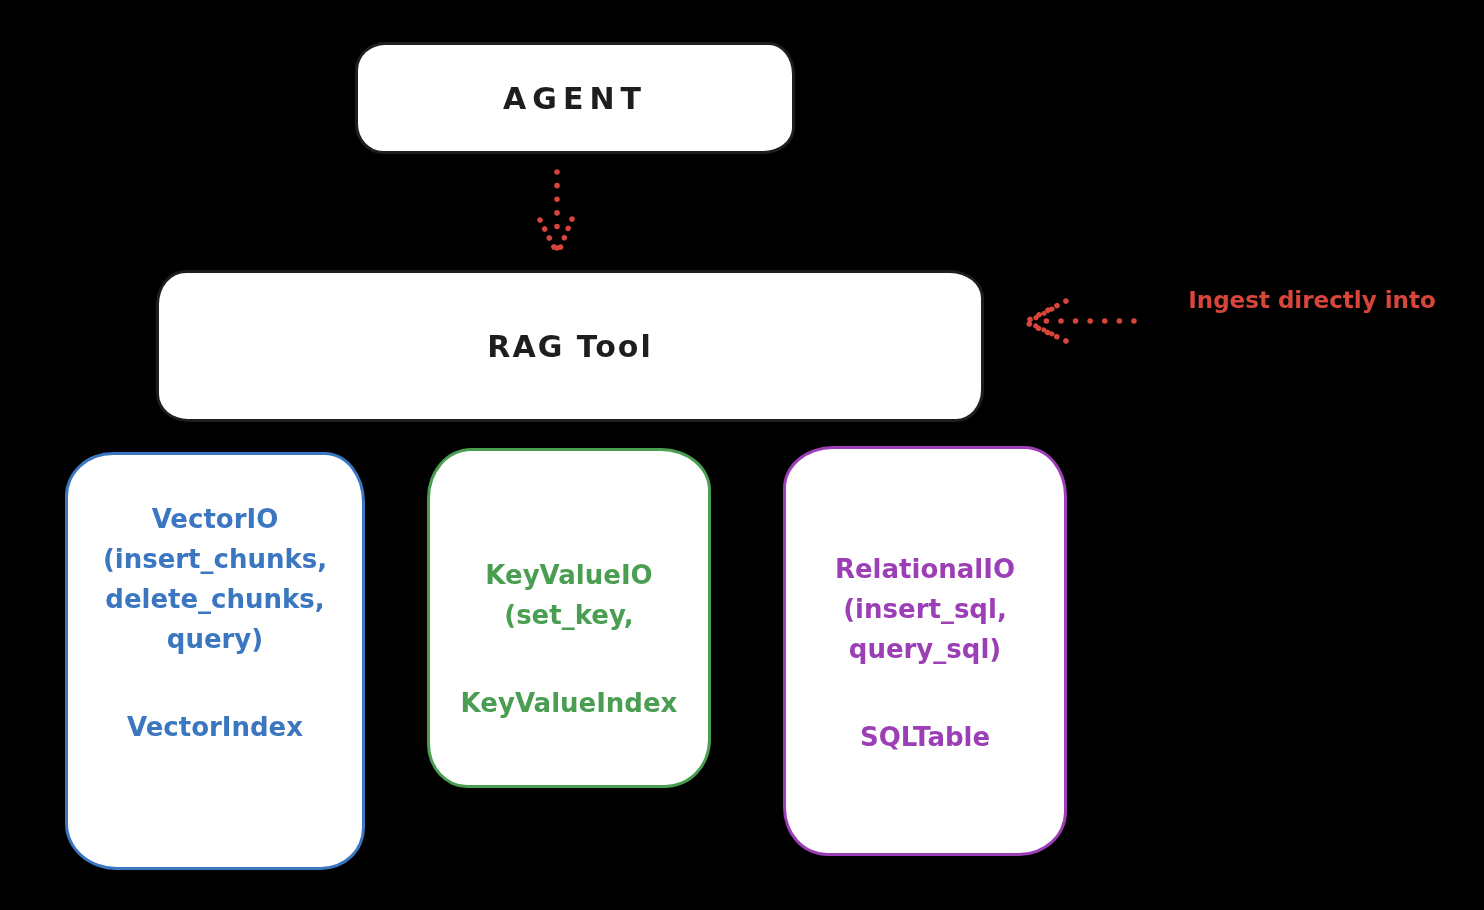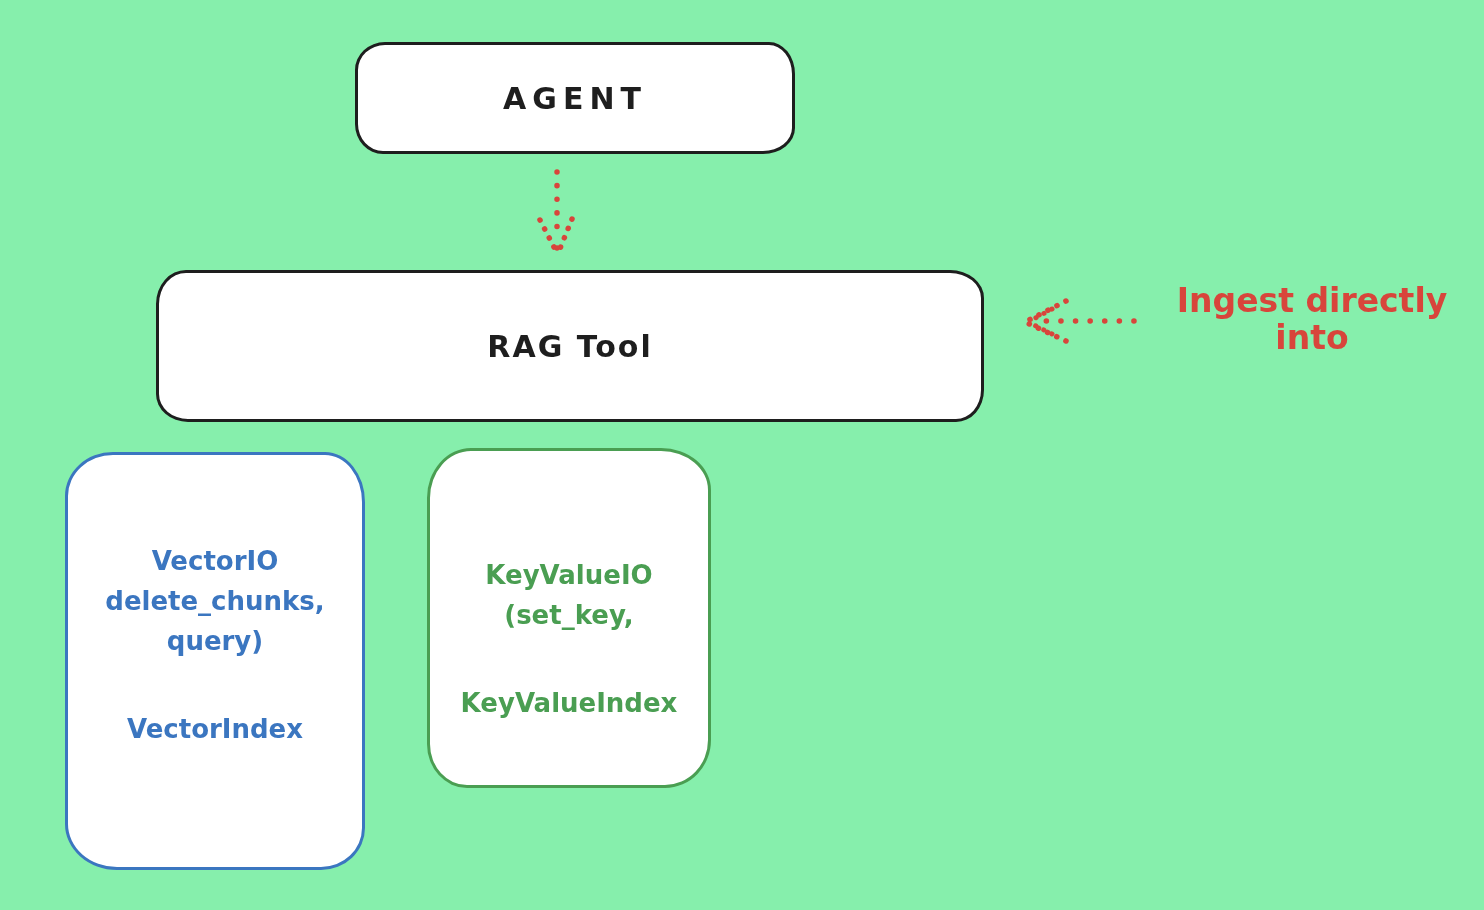--- a/index.html
+++ b/index.html
@@ -1,20 +1,20 @@
 <!DOCTYPE html>
 <html><head>
 <meta charset="utf-8">
 <style>
   html, body { margin: 0; padding: 0; background: #ffffff; }
   .canvas {
     position: relative;
     width: 1484px;
     height: 910px;
-    background: #86efac;
+    background: #000000;
     font-family: "DejaVu Sans", sans-serif;
     overflow: hidden;
   }
   .node {
     position: absolute;
     box-sizing: border-box;
     display: flex;
     flex-direction: column;
     align-items: center;
     justify-content: center;
@@ -40,39 +40,39 @@
     border-style: solid;
     font-size: 26px;
     font-weight: 600;
     line-height: 40px;
   }
   .backend .footer { margin-top: 48px; }
   .backend-vector {
     left: 65px; top: 452px; width: 300px; height: 418px;
     border-color: #3b76c0; color: #3b76c0;
     border-radius: 48px 40px 44px 52px / 44px 50px 42px 46px;
-    padding-top: 86px;
+    padding-top: 44px;
   }
   .backend-keyvalue {
     left: 427px; top: 448px; width: 284px; height: 340px;
     border-color: #4a9e52; color: #4a9e52;
     border-radius: 44px 50px 46px 40px / 50px 42px 48px 44px;
     padding-top: 104px;
   }
   .backend-relational {
     left: 783px; top: 446px; width: 284px; height: 410px;
     border-color: #9c3eb5; color: #9c3eb5;
     border-radius: 50px 42px 48px 44px / 42px 50px 44px 48px;
     padding-top: 100px;
   }
   .annotation {
     position: absolute;
     left: 1140px; top: 282px; width: 344px;
     color: #d8453b;
-    font-size: 33px; font-weight: 700;
+    font-size: 23px; font-weight: 700;
     line-height: 37px;
     text-align: center;
   }
   .arrow-layer {
     position: absolute;
     left: 0; top: 0; width: 1484px; height: 910px;
     pointer-events: none;
   }
   .dotline {
     fill: none;
@@ -108,25 +108,32 @@
       <path class="dotline" d="M1052,334 L1028,322" stroke-width="5" stroke-dasharray="0.1 9"></path>
     </g>
   </svg>
 
   <div class="annotation">
     <div>Ingest directly into</div>
   </div>
 
   <div class="node backend backend-vector">
     <span>VectorIO</span>
+    <span>(insert_chunks,</span>
     <span>delete_chunks,</span>
     <span>query)</span>
     <span class="footer">VectorIndex</span>
   </div>
 
   <div class="node backend backend-keyvalue">
     <span>KeyValueIO</span>
     <span>(set_key,</span>
     <span class="footer">KeyValueIndex</span>
   </div>
 
+  <div class="node backend backend-relational">
+    <span>RelationalIO</span>
+    <span>(insert_sql,</span>
+    <span>query_sql)</span>
+    <span class="footer">SQLTable</span>
+  </div>
 
 </div>
 
 </body></html>

